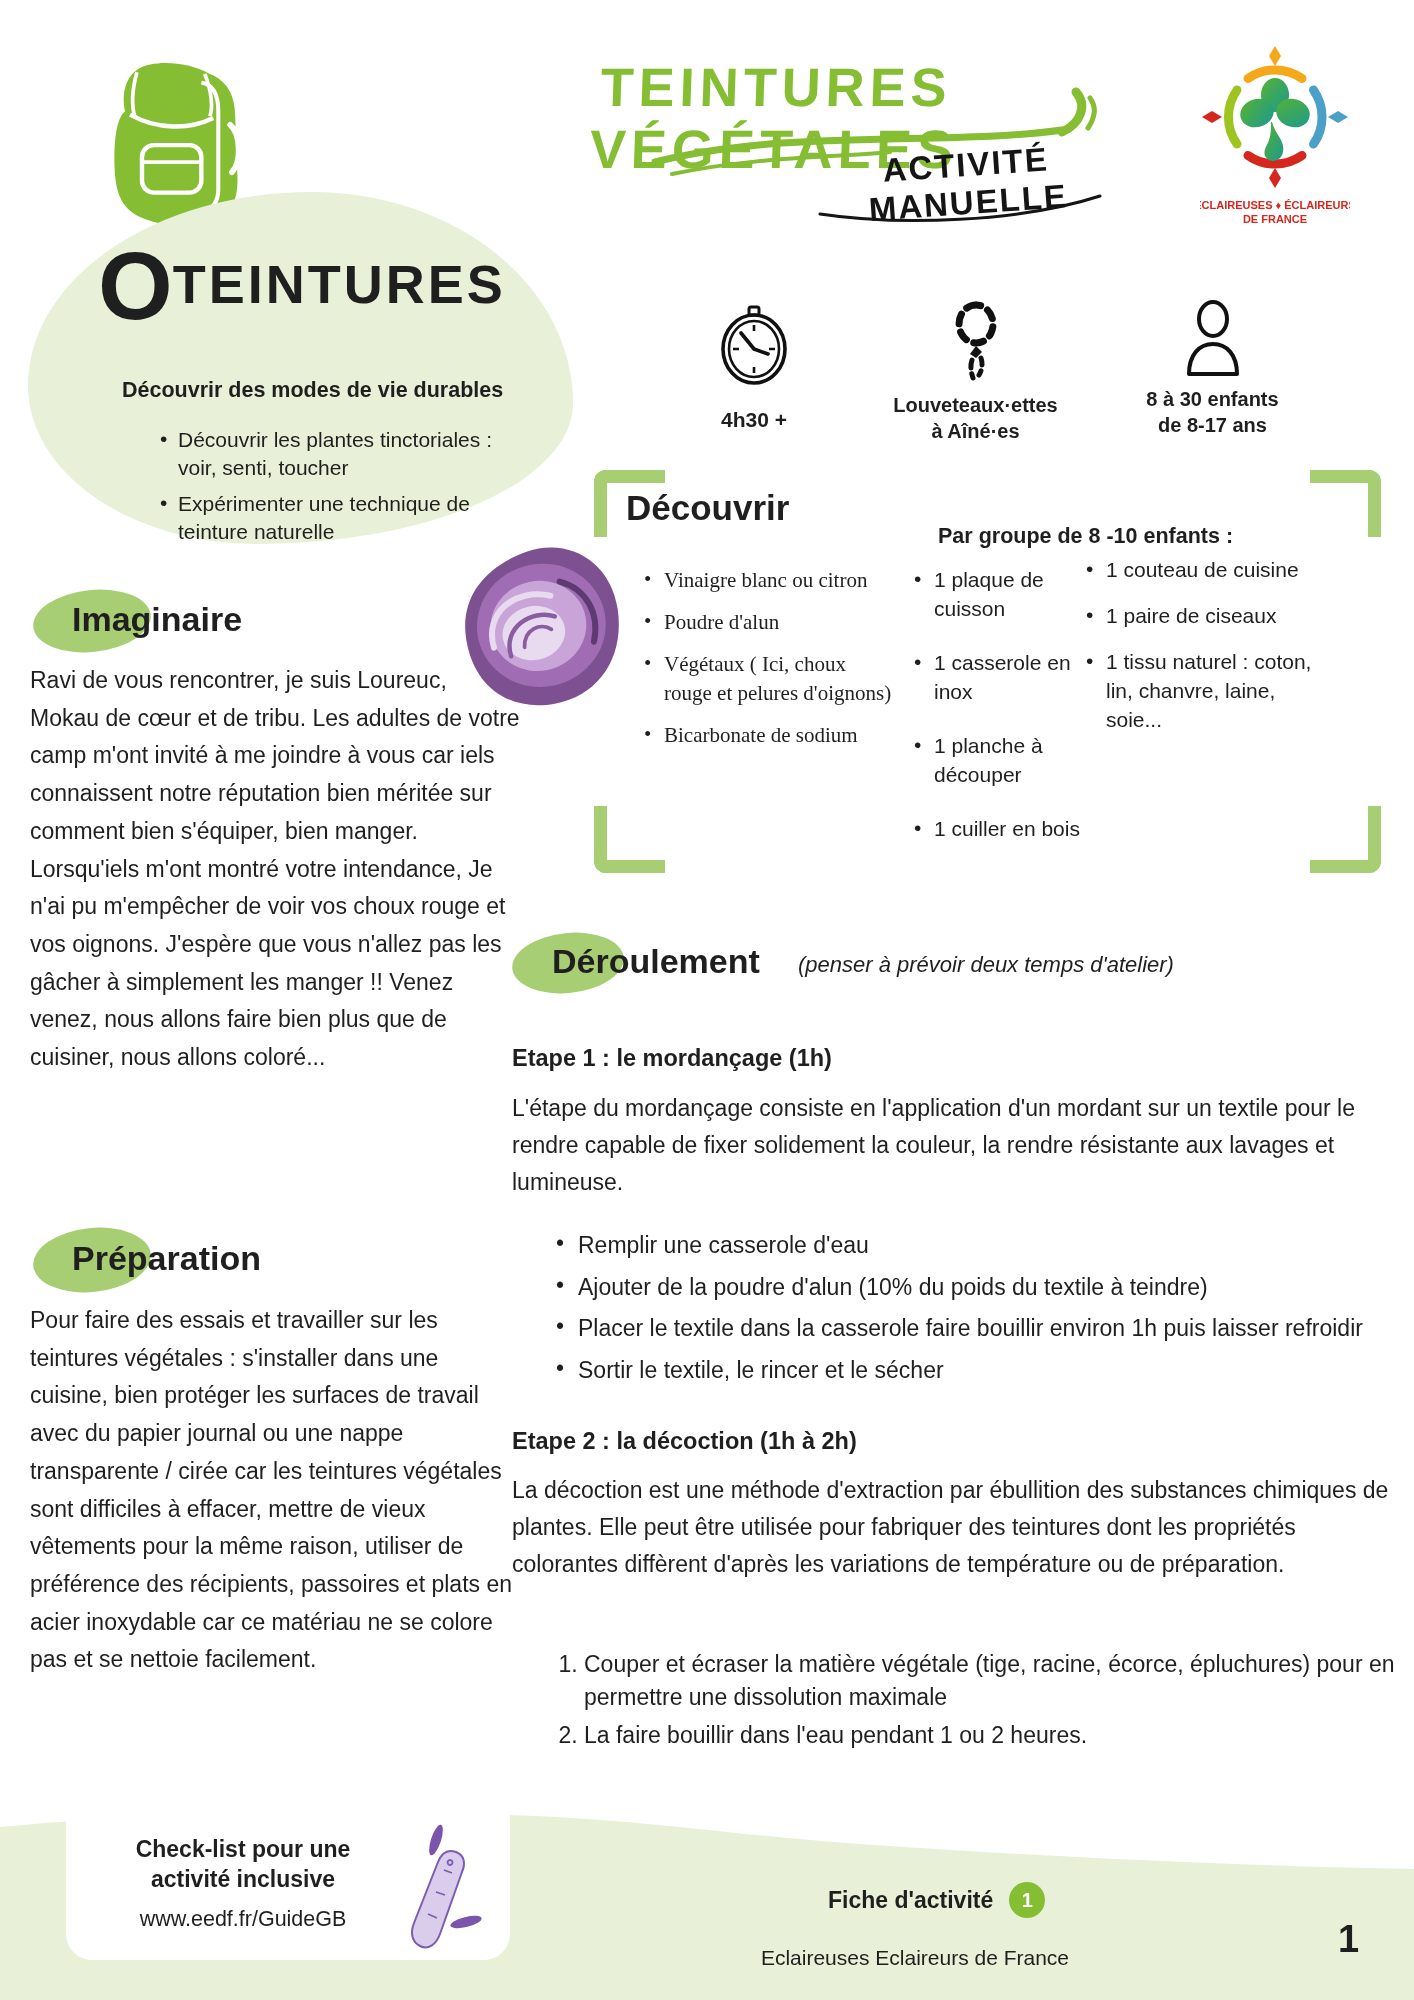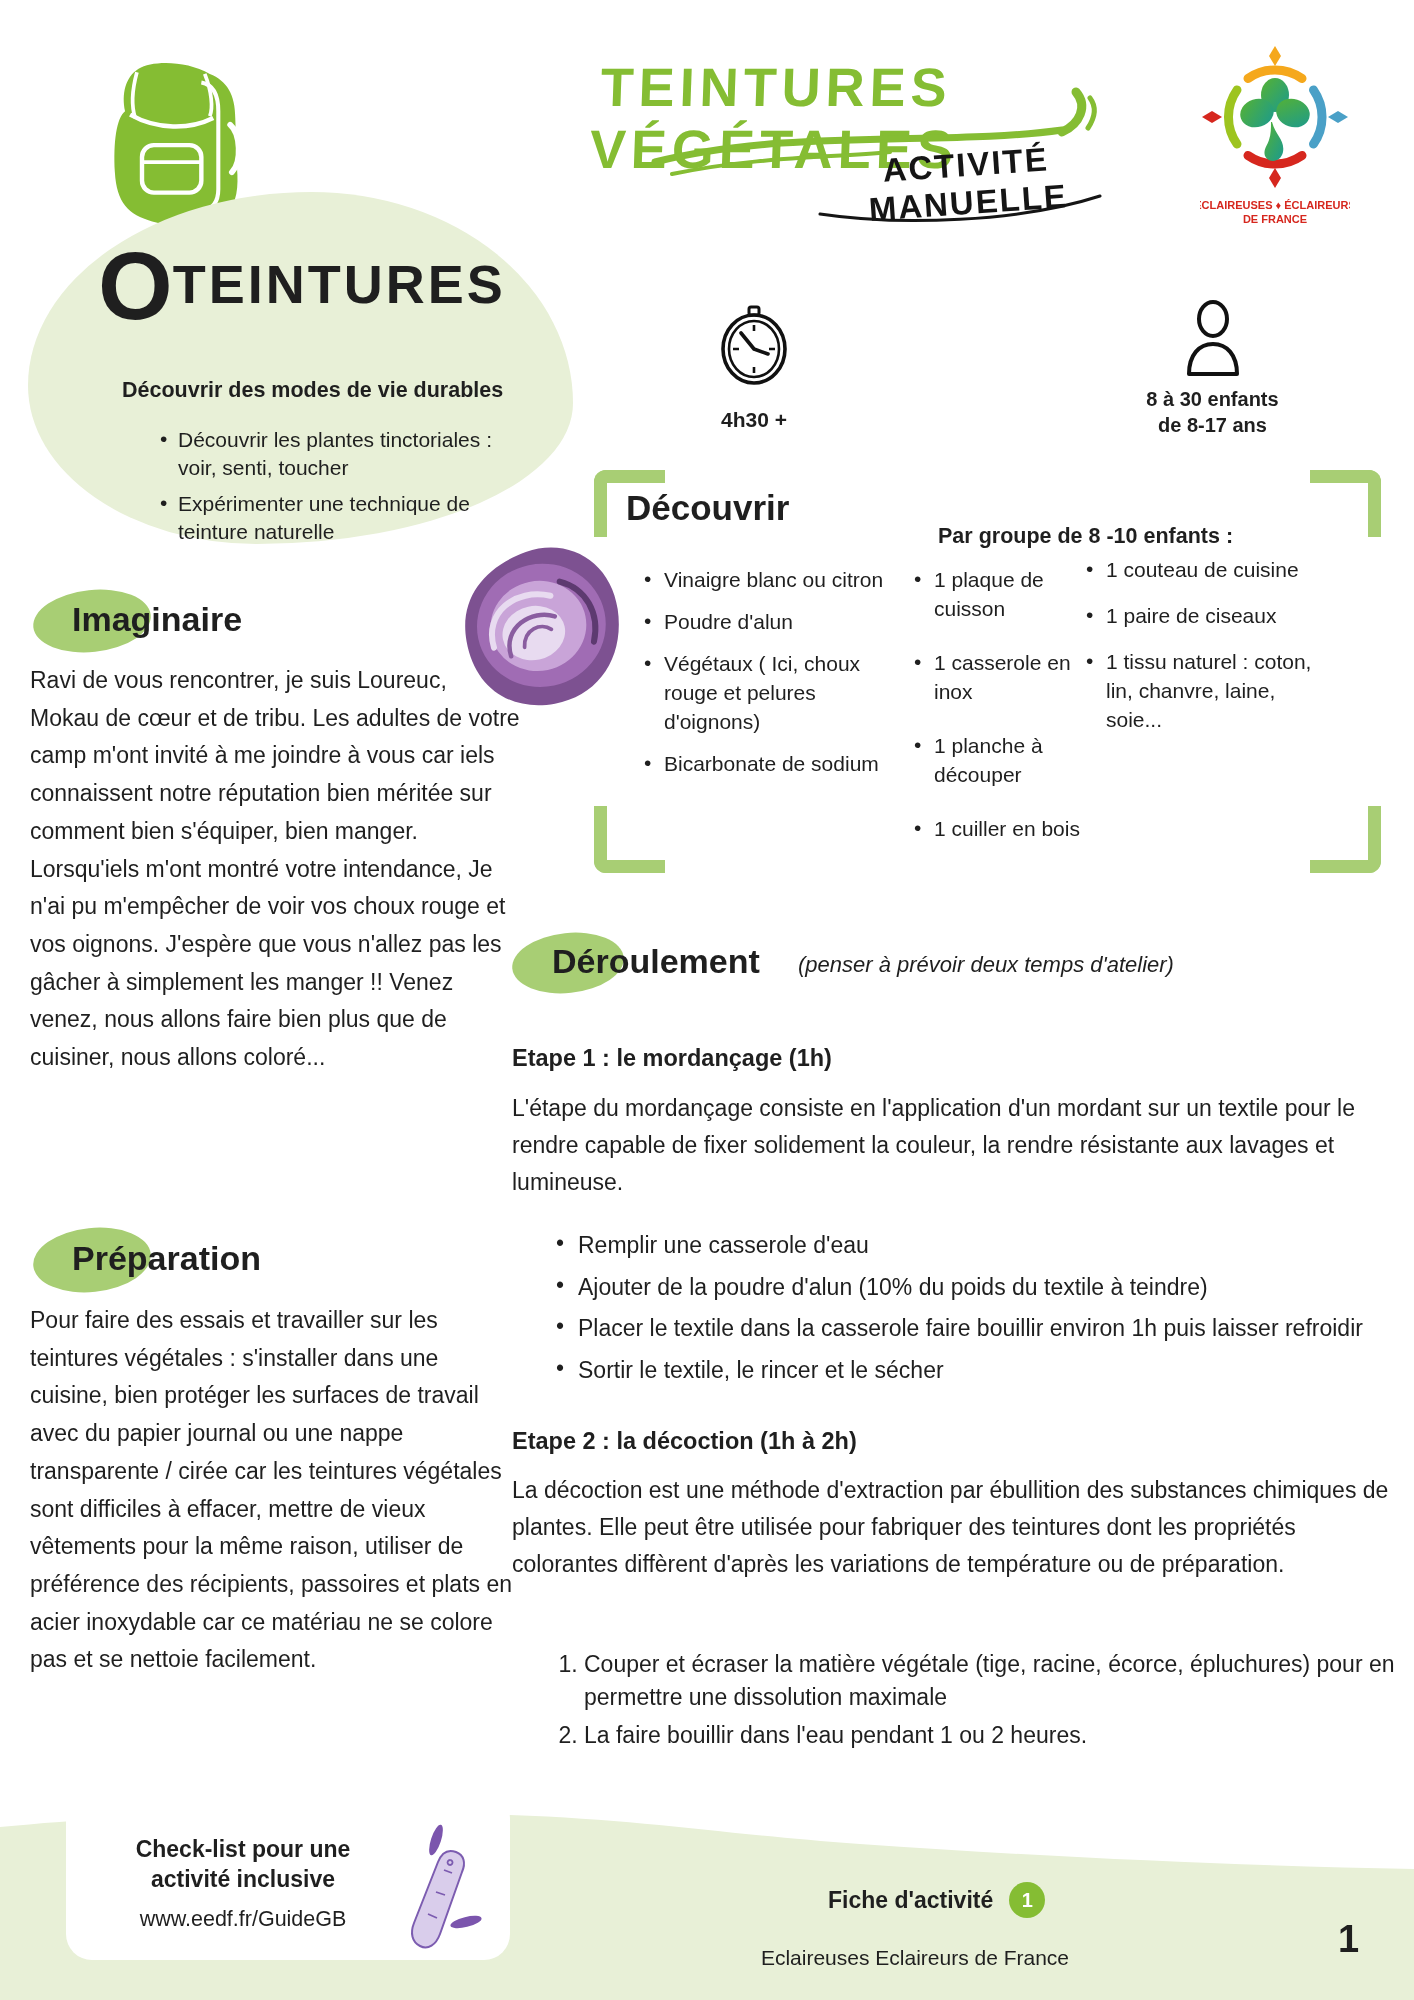--- a/index.html
+++ b/index.html
@@ -137,39 +137,49 @@
     <svg width="80" height="86" viewBox="0 0 80 86">
       <rect x="35" y="5" width="10" height="8" rx="2" fill="none" stroke="#111" stroke-width="3"></rect>
       <ellipse cx="40" cy="47" rx="31" ry="34" fill="none" stroke="#111" stroke-width="3.6"></ellipse>
       <ellipse cx="40" cy="47" rx="25" ry="28" fill="none" stroke="#111" stroke-width="2.6"></ellipse>
       <path d="M40,23 v6 M40,65 v6 M19,47 h6 M55,47 h6" stroke="#111" stroke-width="2.6"></path>
       <path d="M40,47 L27,31 M40,47 L54,52" stroke="#111" stroke-width="3.6" stroke-linecap="round"></path>
     </svg>
     <div class="meta-label" style="margin-top:16px;">4h30 +</div>
   </div>
 
+  <div class="abs meta-col" style="left:868px;top:300px;width:215px;">
+    <svg width="62" height="88" viewBox="0 0 62 88">
+      <path d="M31,5 a17,19 0 1 0 0.1,0" fill="none" stroke="#111" stroke-width="7" stroke-dasharray="10 8" stroke-linecap="round"></path>
+      <path d="M31,46 l-6,8 l6,4 l6,-6 Z" fill="#111"></path>
+      <path d="M27,60 C25,66 26,72 28,78" stroke="#111" stroke-width="5" fill="none" stroke-dasharray="8 6" stroke-linecap="round"></path>
+      <path d="M36,58 C38,64 37,70 34,75" stroke="#111" stroke-width="5" fill="none" stroke-dasharray="7 6" stroke-linecap="round"></path>
+    </svg>
+    <div class="meta-two">Louveteaux·ettes</div>
+    <div class="meta-two">à Aîné·es</div>
+  </div>
 
   <div class="abs meta-col" style="left:1105px;top:298px;width:215px;">
     <svg width="70" height="84" viewBox="0 0 70 84">
       <ellipse cx="35" cy="21" rx="14" ry="17" fill="none" stroke="#111" stroke-width="4"></ellipse>
       <path d="M11,76 C11,57 21,46 35,46 C49,46 59,57 59,76 Z" fill="none" stroke="#111" stroke-width="4" stroke-linejoin="round"></path>
     </svg>
     <div class="meta-two">8 à 30 enfants</div>
     <div class="meta-two">de 8-17 ans</div>
   </div>
 
   <div class="abs bracket b-tl" style="left:594px;top:470px;"></div>
   <div class="abs bracket b-tr" style="left:1310px;top:470px;"></div>
   <div class="abs bracket b-bl" style="left:594px;top:806px;"></div>
   <div class="abs bracket b-br" style="left:1310px;top:806px;"></div>
 
   <div class="abs mat-heading">Découvrir</div>
   <div class="abs mat-group">Par groupe de 8 -10 enfants :</div>
 
-  <ul class="abs mat-list col1" style="left:638px;top:566px;width:255px;">
+  <ul class="abs mat-list col1" style="left:638px;top:566px;width:255px;font-family:Liberation Serif, serif;">
     <li>Vinaigre blanc ou citron</li>
     <li>Poudre d'alun</li>
     <li>Végétaux ( Ici, choux rouge et pelures d'oignons)</li>
     <li>Bicarbonate de sodium</li>
   </ul>
   <ul class="abs mat-list col2" style="left:908px;top:566px;width:205px;">
     <li>1 plaque de cuisson</li>
     <li>1 casserole en inox</li>
     <li>1 planche à découper</li>
     <li>1 cuiller en bois</li>

